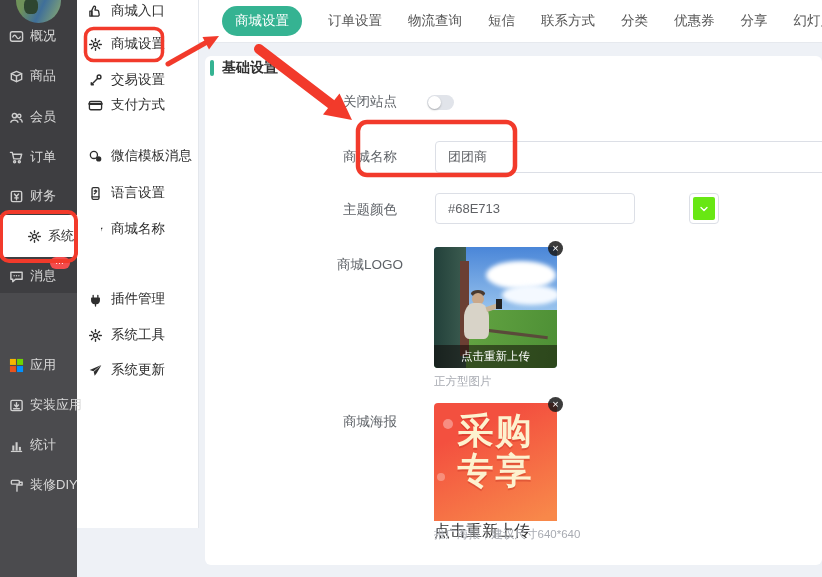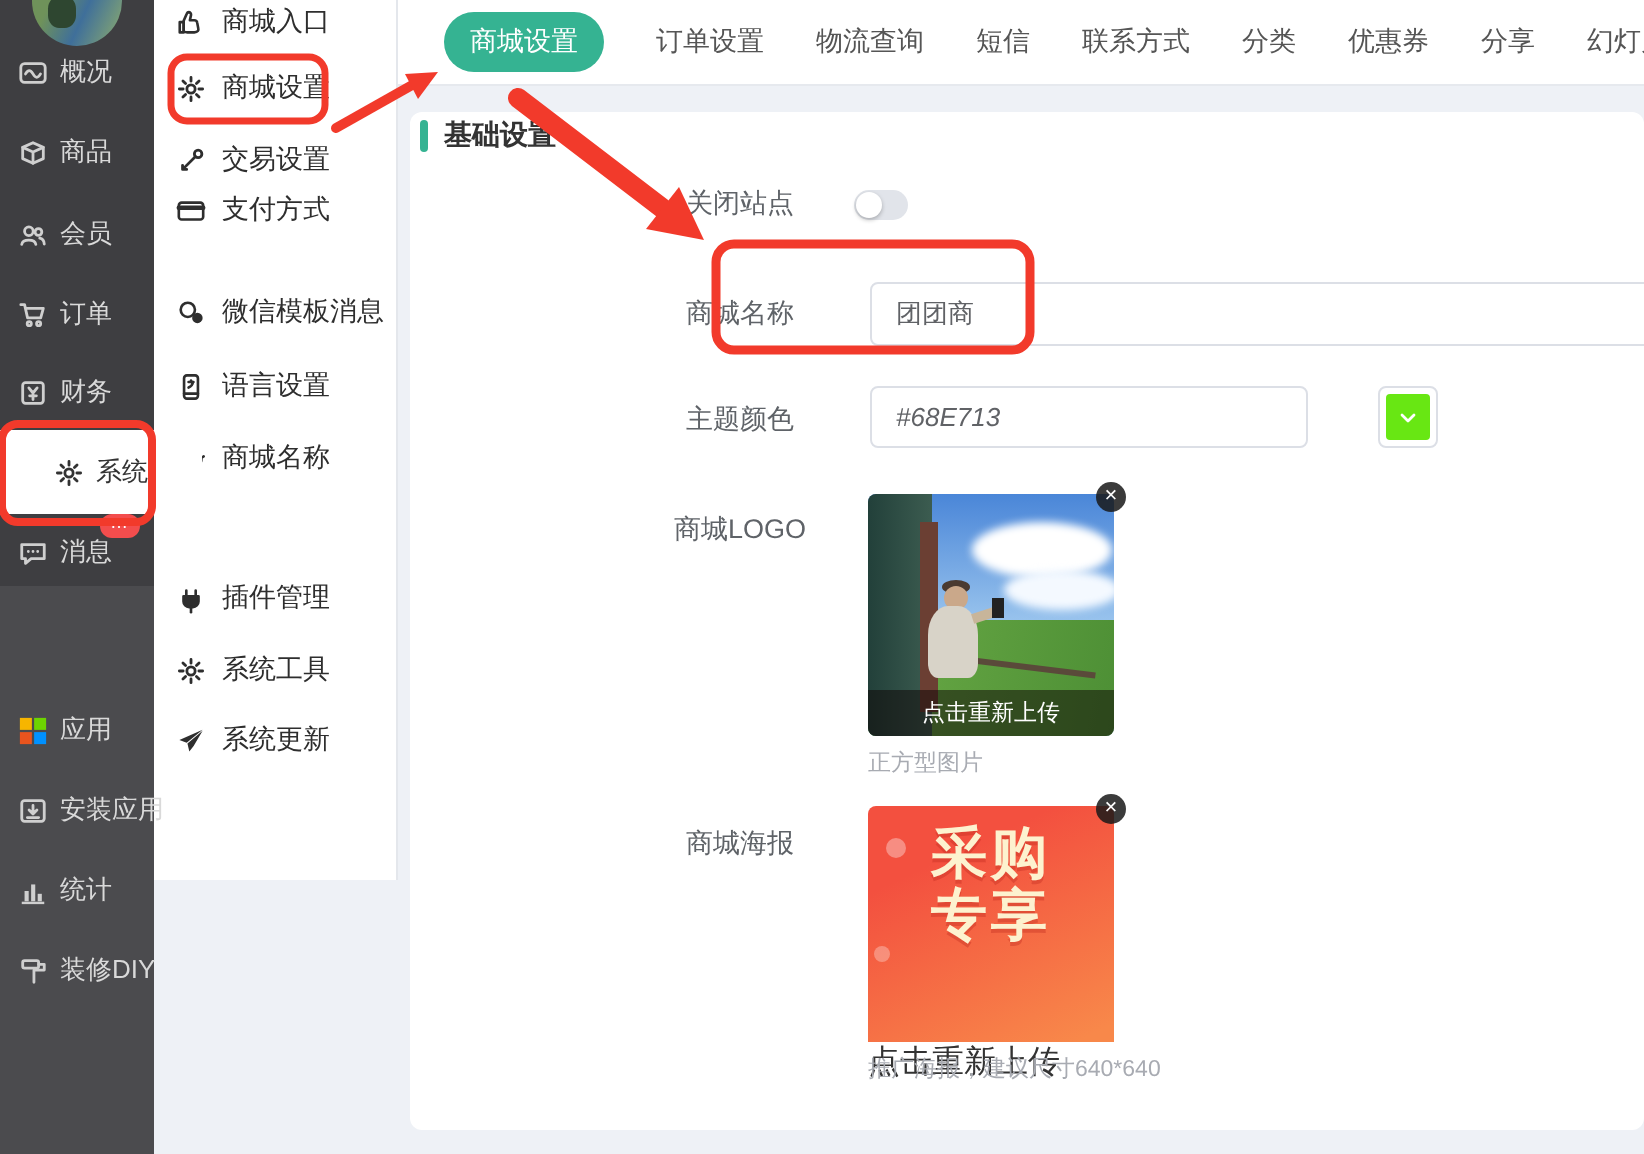--- a/index.html
+++ b/index.html
@@ -16,21 +16,21 @@
     background:linear-gradient(115deg,#6f925a 30%,#3f6f9a 60%,#8fae6c); overflow:hidden; }
   .avatar:after{ content:""; position:absolute; left:8px; top:20px; width:14px; height:16px; background:#2e4630; border-radius:40%; }
   .sb1-item { position:absolute; left:0; width:101px; height:26px; display:flex; align-items:center;
     gap:6px; padding-left:9px; color:#d9d9d9; font-size:13px; cursor:pointer; }
   .sb1-item .ic { display:flex; width:15px; height:15px; color:#cfcfcf; flex:none; }
   .sb1-item.sel { top:215px; height:42px; background:#fff; color:#333;padding-left:27px; }
   .sb1-item.sel .ic { color:#333; }
   .badge { position:absolute; left:50px; top:257px; width:20px; height:12px; background:#f34d4d;
     border-radius:7px; color:#fff; font-size:9px; line-height:9px; text-align:center; z-index:70; letter-spacing:1px; }
   
-  .sb2 { position:absolute; left:77px; top:0; width:122px; height:440px; background:#fff;
+  .sb2 { position:absolute; left:77px; top:0; width:122px; height:528px; background:#fff;
     border-right:1px solid #e4e7ec; z-index:4; }
   .sb2-item { position:absolute; left:0; width:122px; height:22px; display:flex; align-items:center;
     gap:8px; padding-left:11px; font-size:13.5px; color:#2e2e2e; cursor:pointer; white-space:nowrap; }
   .sb2-item .ic { display:flex; width:15px; height:15px; color:#2e2e2e; flex:none; }
   
   .topbar { position:absolute; left:199px; top:0; width:623px; height:43px; background:#fff;
     border-bottom:1px solid #e6e9ee; display:flex; align-items:center; gap:26px; padding-left:23px; z-index:3; }
   .tab { font-size:13.5px; color:#555; cursor:pointer; white-space:nowrap; }
   .tab.active { background:var(--accent); color:#fff; padding:6px 13px; border-radius:15px; }
   
@@ -71,21 +71,21 @@
   .logo-img .head { position:absolute; left:38px; top:46px; width:12px; height:12px; border-radius:50%; background:#caa88a; }
   .logo-img .hair { position:absolute; left:37px; top:43px; width:14px; height:7px; border-radius:50%; background:#4a3a30; }
   .logo-img .body { position:absolute; left:30px; top:56px; width:25px; height:36px; border-radius:40% 40% 20% 20%; background:#d8d3c8; }
   .logo-img .arm { position:absolute; left:52px; top:58px; width:13px; height:5px; background:#c8b59a; transform:rotate(-18deg); }
   .logo-img .phone { position:absolute; left:62px; top:52px; width:6px; height:10px; background:#222; }
   
   .poster-img { position:relative; width:123px; height:118px;
     background:linear-gradient(155deg,#f3503f 25%,#f8884a 95%); text-align:center; }
   .poster-img .c1 { position:absolute; left:9px; top:16px; width:10px; height:10px; border-radius:50%; background:rgba(255,255,255,.35); }
   .poster-img .c2 { position:absolute; left:3px; top:70px; width:8px; height:8px; border-radius:50%; background:rgba(255,255,255,.3); }
-  .poster-txt { position:relative; padding-top:8px; font-size:28px; line-height:1.12; font-weight:800;
+  .poster-txt { position:relative; padding-top:8px; font-size:36px; line-height:1.12; font-weight:800;
     color:#fdf2cf; letter-spacing:2px; text-shadow:0 2px 0 rgba(190,40,30,.35); }
   
   .ann { position:absolute; left:0; top:0; width:822px; height:577px; z-index:60; pointer-events:none; }
 </style>
 </head>
 <body>
 
 <div class="sb1">
   <div class="sb1-lower"></div>
   <div class="avatar"></div>
@@ -313,21 +313,21 @@
 
   <div class="flabel" style="top:37px">关闭站点</div>
   <div class="toggle">
       <div class="knob"></div>
     </div>
 
   <div class="flabel" style="top:92px">商城名称</div>
   <input class="tinput" style="left: 230px; top: 85px; width: 600px;" value="团团商">
 
   <div class="flabel" style="top:145px">主题颜色</div>
-  <input class="tinput" style="left: 230px; top: 137px; width: 219px; height: 31px; font-style: italic;" value="#68E713">
+  <input class="tinput" style="left: 230px; top: 137px; width: 200px; height: 31px;" value="#68E713">
   <div class="color-btn">
     <div class="fill" style="background: rgb(104, 231, 19);">
       <svg width="12" height="12" viewBox="0 0 12 12">
           <path d="M3 4.5 6 7.5 9 4.5" fill="none" stroke="#fff" stroke-width="1.4" stroke-linecap="round" stroke-linejoin="round"></path>
         </svg>
     </div>
   </div>
 
   <div class="flabel" style="top:200px">商城LOGO</div>
   <div class="upwrap" style="left:229px; top:191px;">

